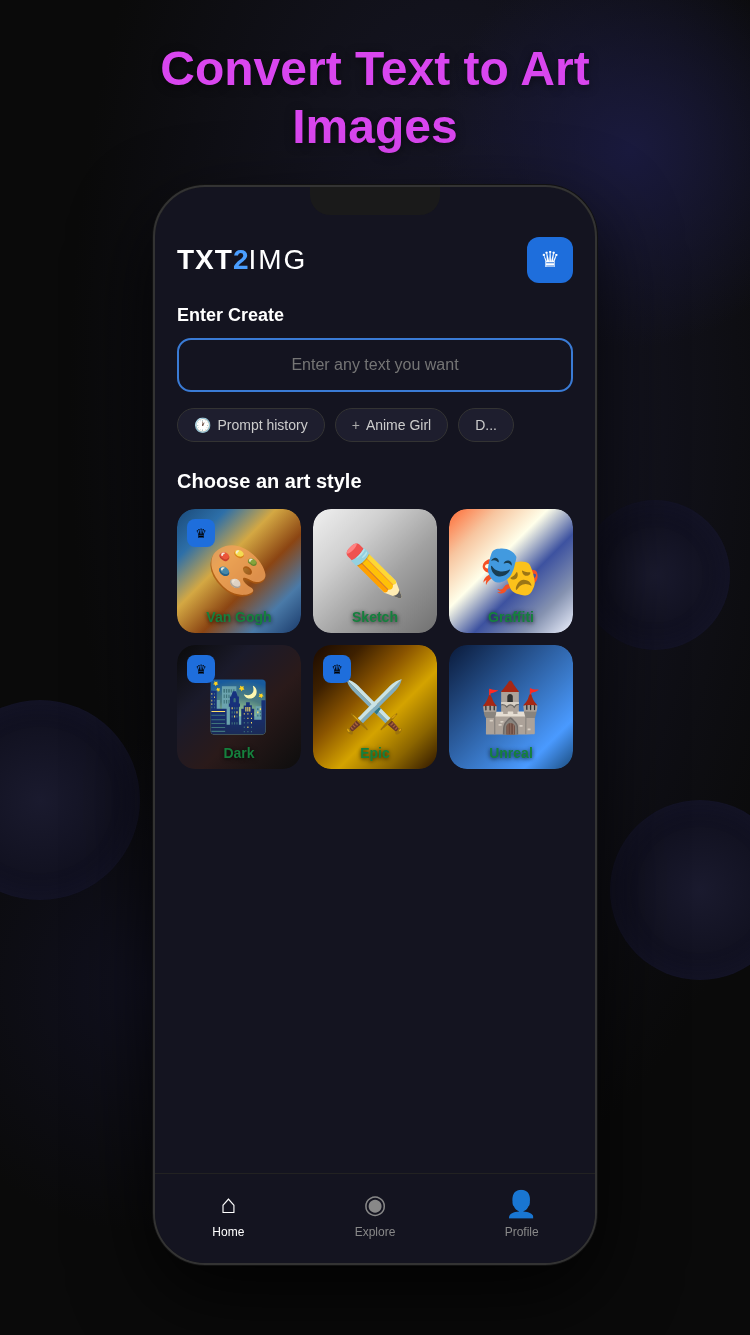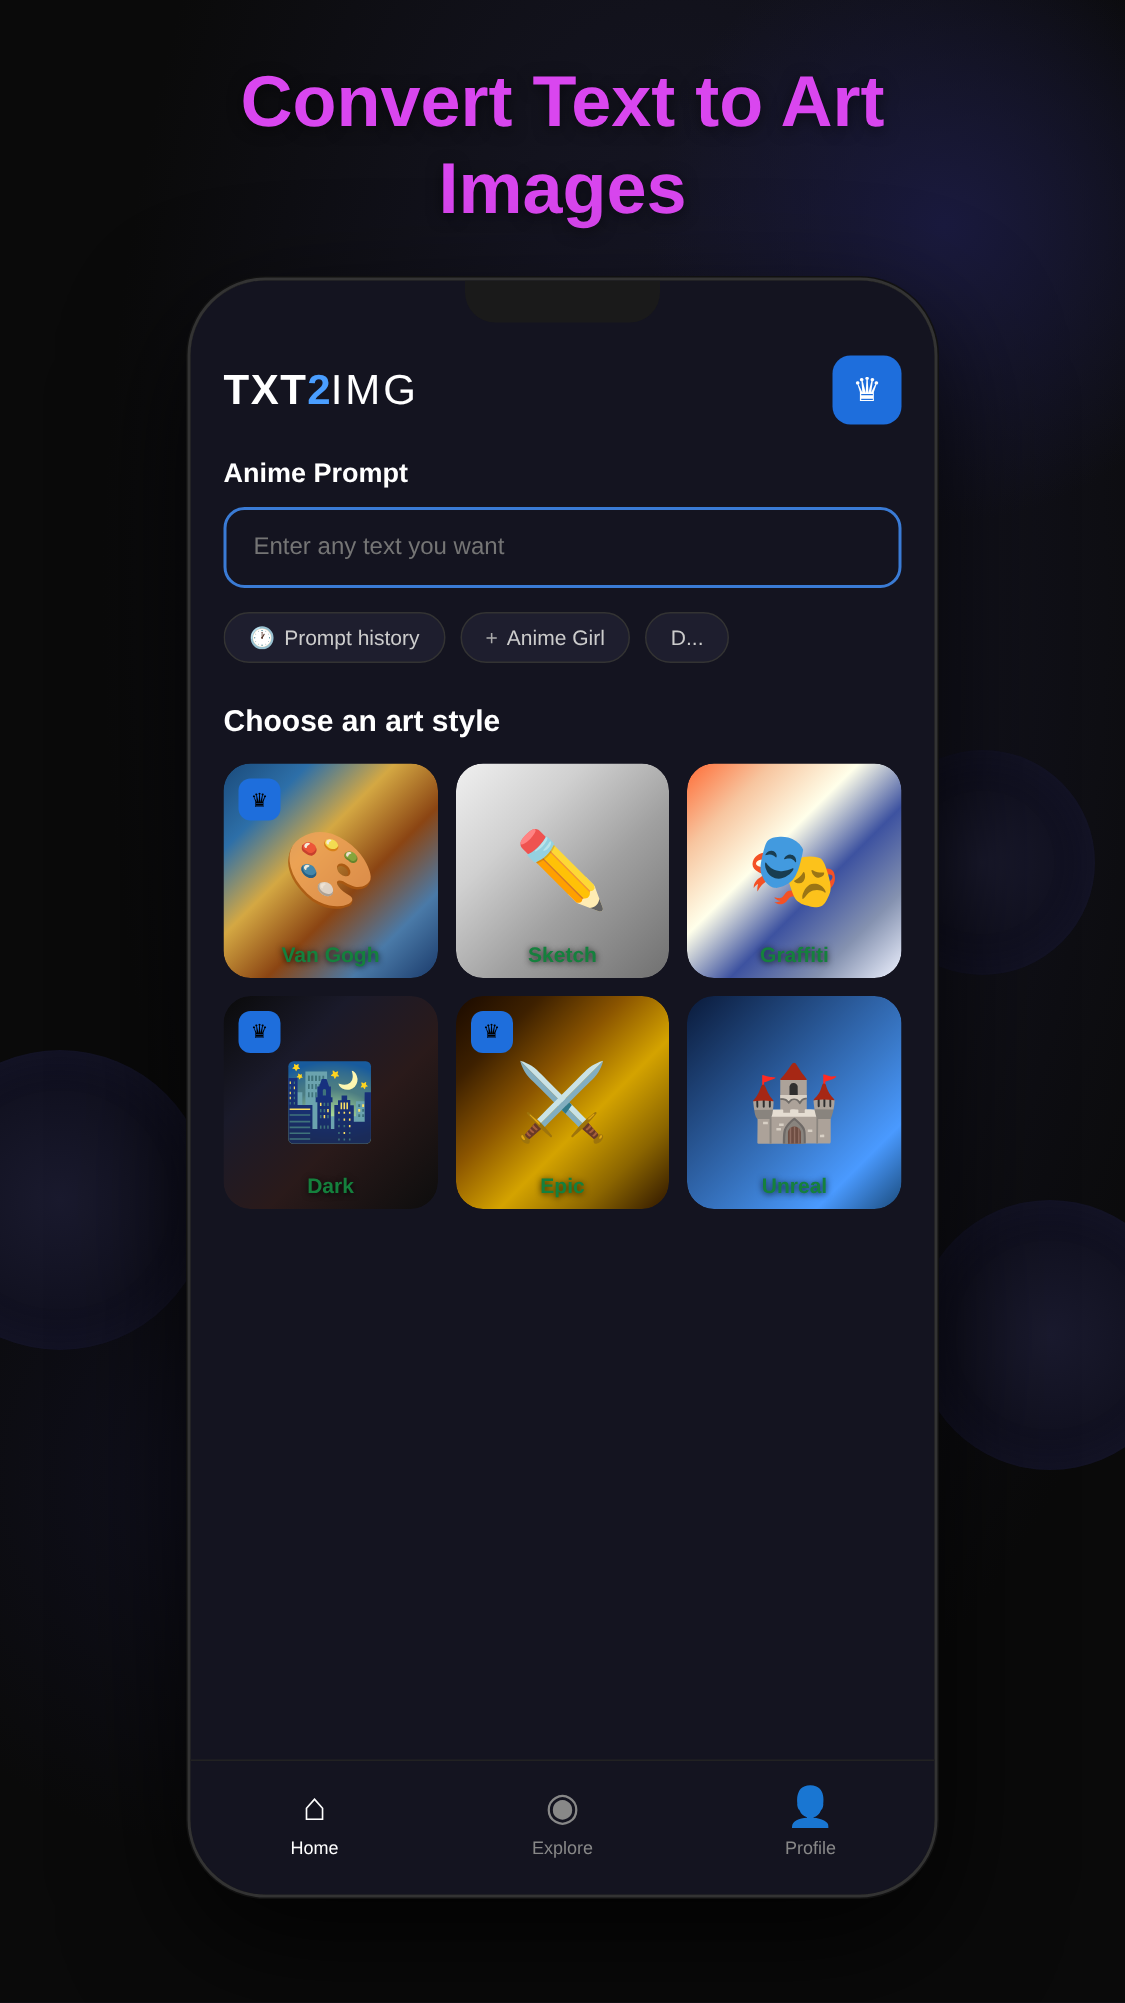--- a/index.html
+++ b/index.html
@@ -57,21 +57,21 @@
       line-height: 1.2;
       text-shadow: 0 2px 10px rgba(0,0,0,0.5);
     }
 
     
     .phone-frame {
       position: absolute;
       top: 185px;
       left: 50%;
       transform: translateX(-50%);
-      width: 500px;
+      width: 444px;
       height: 1080px;
       background: #1a1a1a;
       border-radius: 52px;
       border: 2px solid #333;
       box-shadow:
         0 0 0 1px #111,
         0 30px 80px rgba(0,0,0,0.8),
         inset 0 0 0 1px #2a2a2a;
       z-index: 3;
       overflow: hidden;
@@ -162,20 +162,21 @@
       padding: 16px 18px;
       margin-bottom: 16px;
     }
     .prompt-input {
       width: 100%;
       background: transparent;
       border: none;
       outline: none;
       color: #888;
       font-size: 16px;
+      text-align: center;
     }
 
     
     .chips-row {
       display: flex;
       gap: 10px;
       overflow-x: auto;
       margin-bottom: 24px;
       padding-bottom: 4px;
     }
@@ -424,21 +425,21 @@
         <div class="logo">
           <span class="logo-txt">TXT</span>
           <span class="logo-2">2</span>
           <span class="logo-img">IMG</span>
         </div>
         <div class="crown-btn">
           <span class="crown-icon">♛</span>
         </div>
       </div>
 
-      <div class="section-label">Anime Prompt</div>
+      <div class="section-label">Enter Create</div>
       <div class="prompt-input-wrapper">
         <input class="prompt-input" type="text" placeholder="Enter any text you want" style="">
       </div>
 
       <div class="chips-row">
         <div class="chip">
           <span class="chip-icon">🕐</span>
           <span>Prompt history</span>
         </div>
         <div class="chip">

